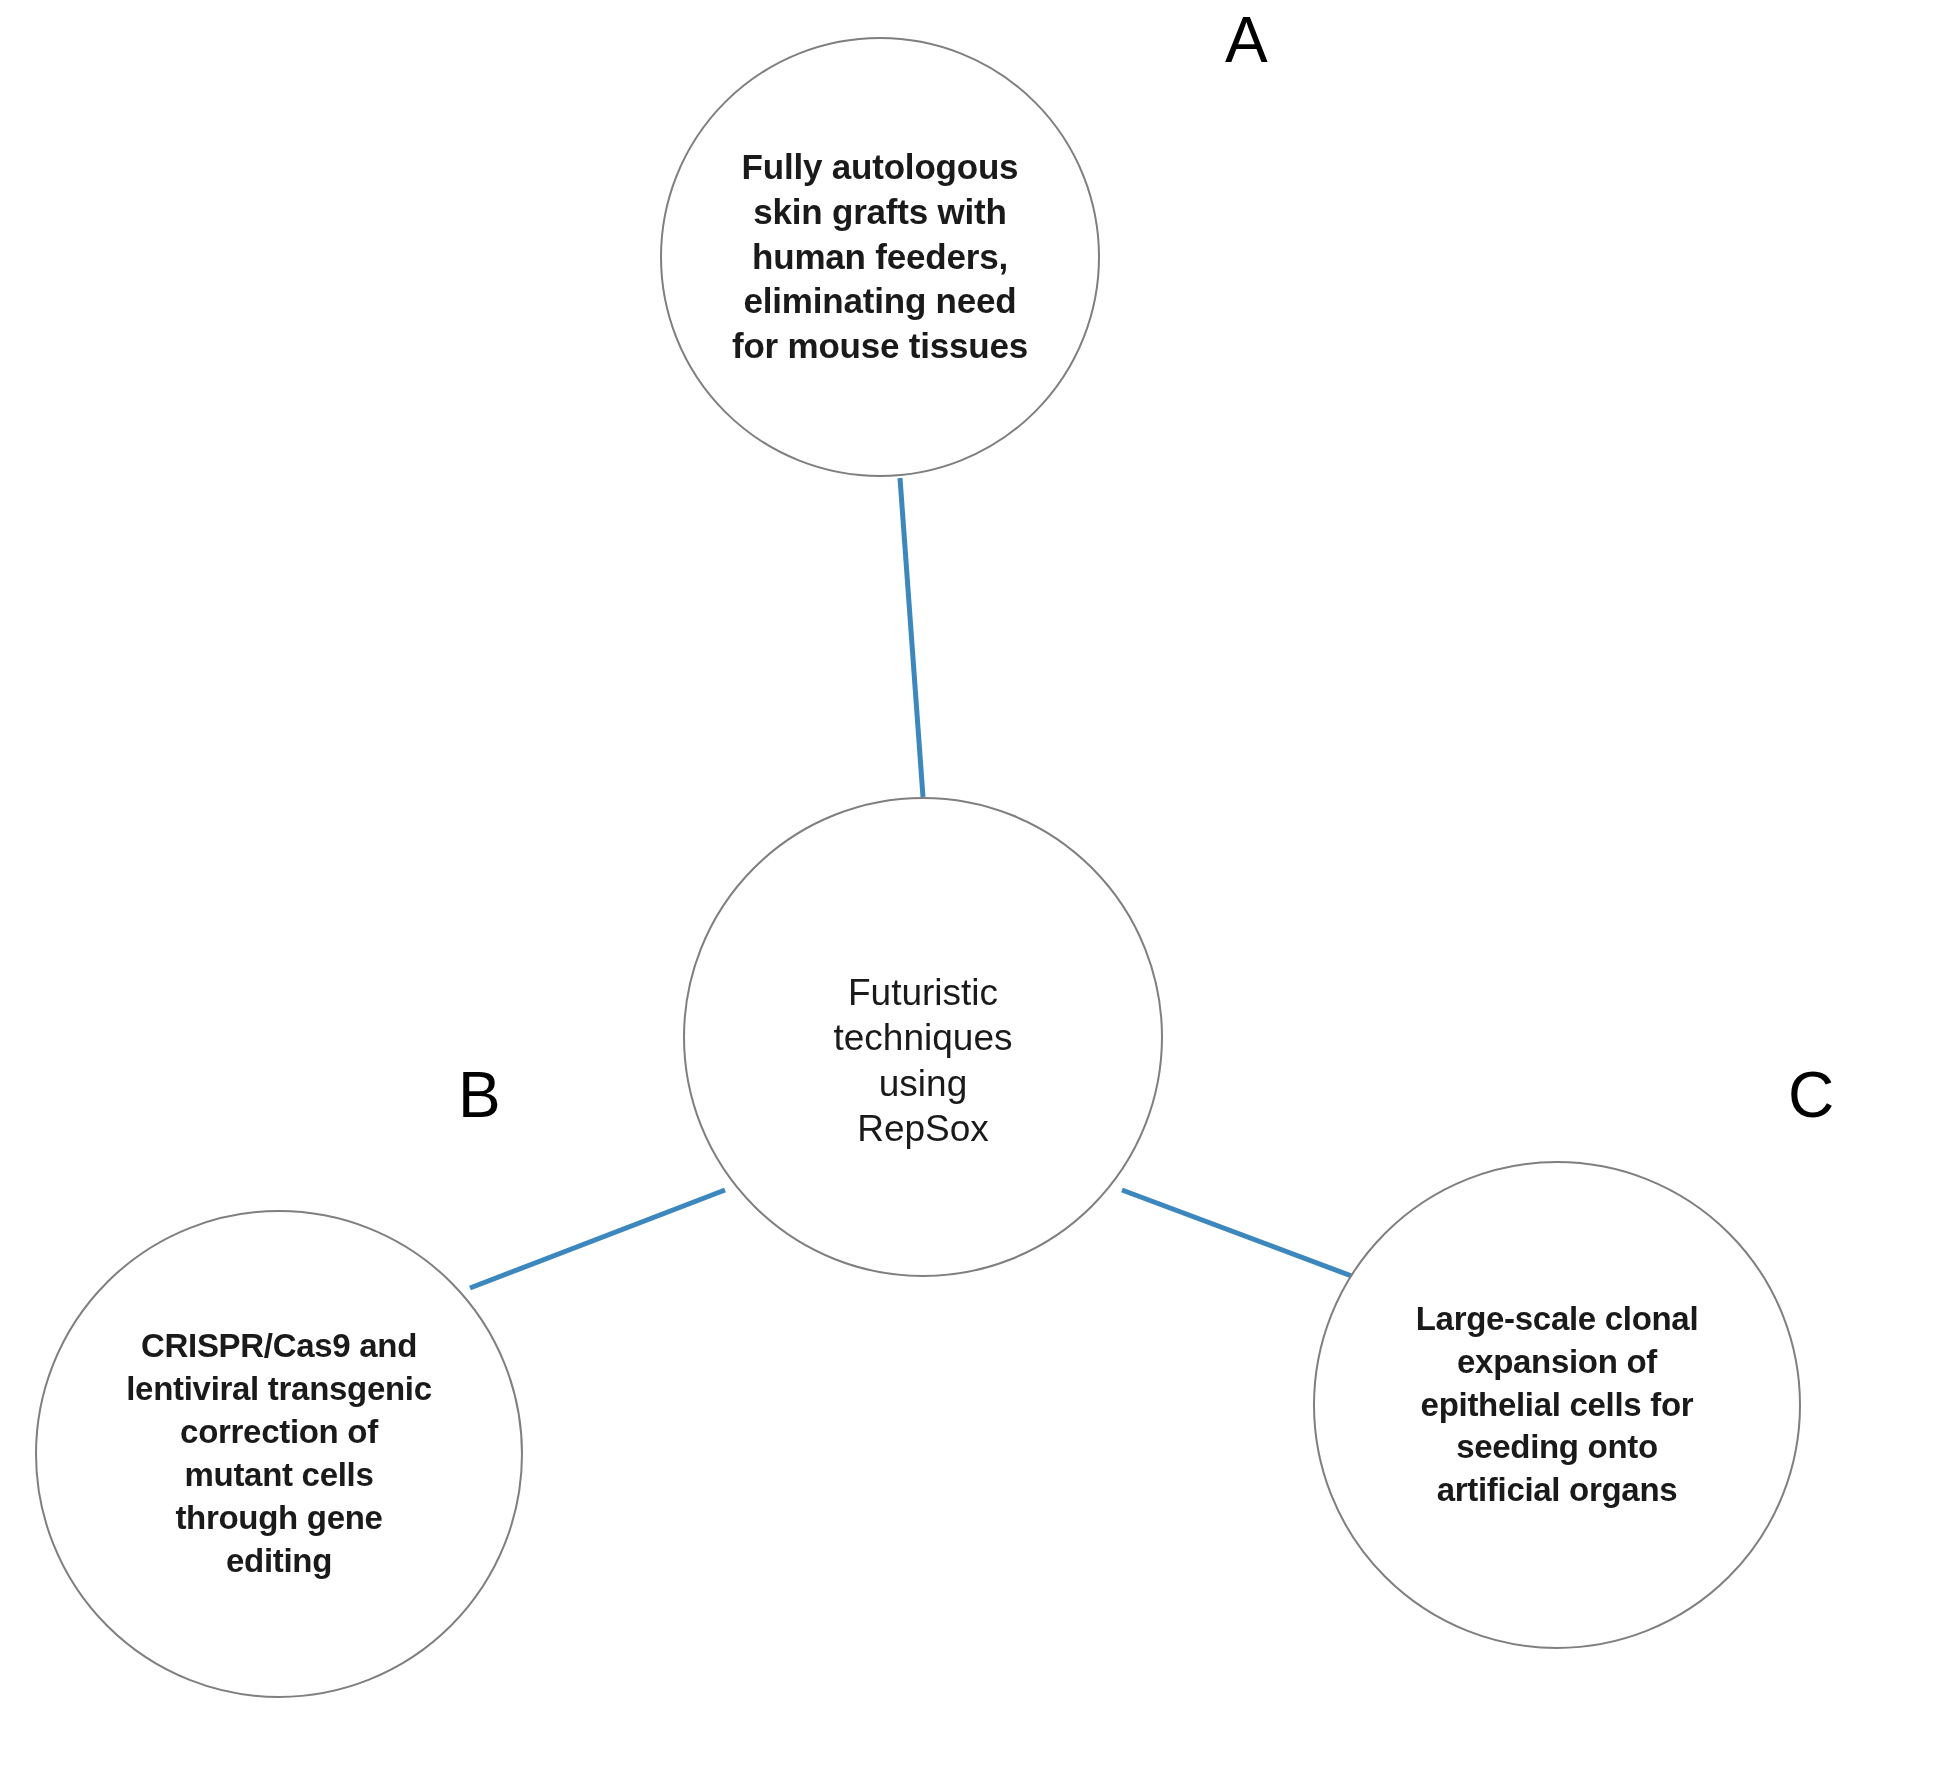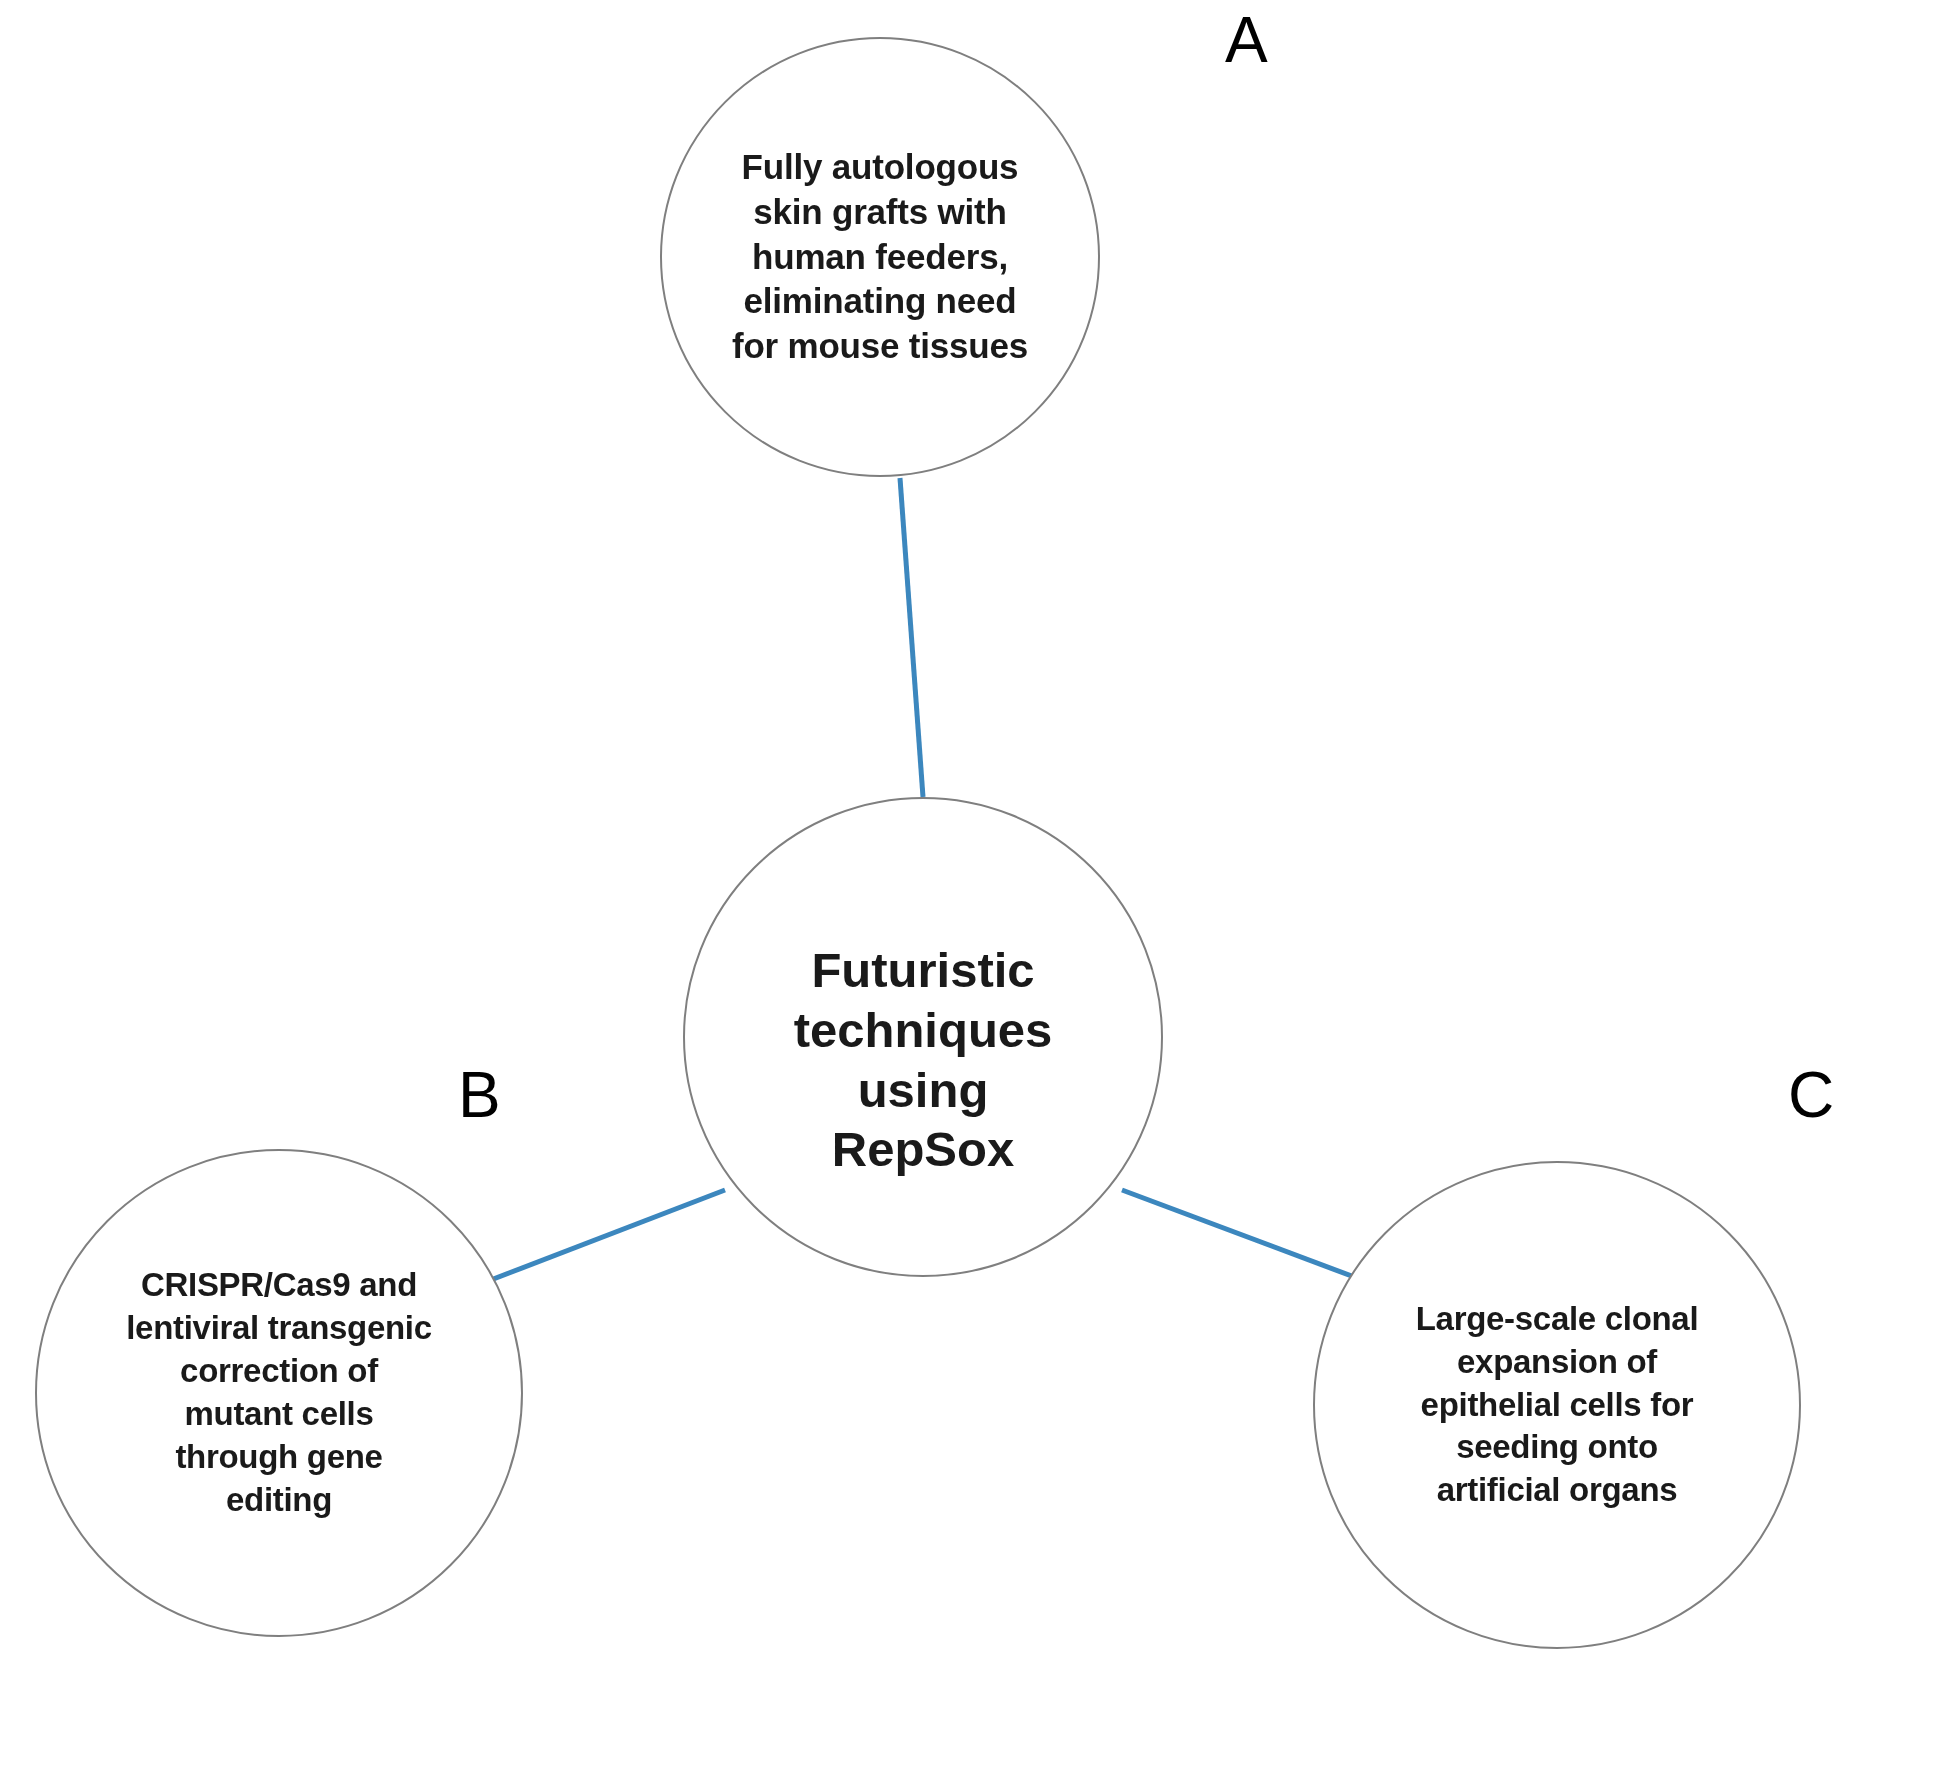--- a/index.html
+++ b/index.html
@@ -63,31 +63,31 @@
   }
 
   
   #node-center {
     left: 683px;
     top: 797px;
     width: 480px;
     height: 480px;
   }
   #node-center .node-text {
-    font-size: 49px;
-    font-weight: 700;
+    font-size: 37px;
+    font-weight: 400;
     line-height: 1.22;
     width: 400px;
     margin-top: 47px;
   }
 
   
   #node-b {
     left: 35px;
-    top: 1149px;
+    top: 1210px;
     width: 488px;
     height: 488px;
   }
   #node-b .node-text {
     font-size: 33px;
     font-weight: 600;
     letter-spacing: -0.3px;
     width: 400px;
     line-height: 1.3;
   }

